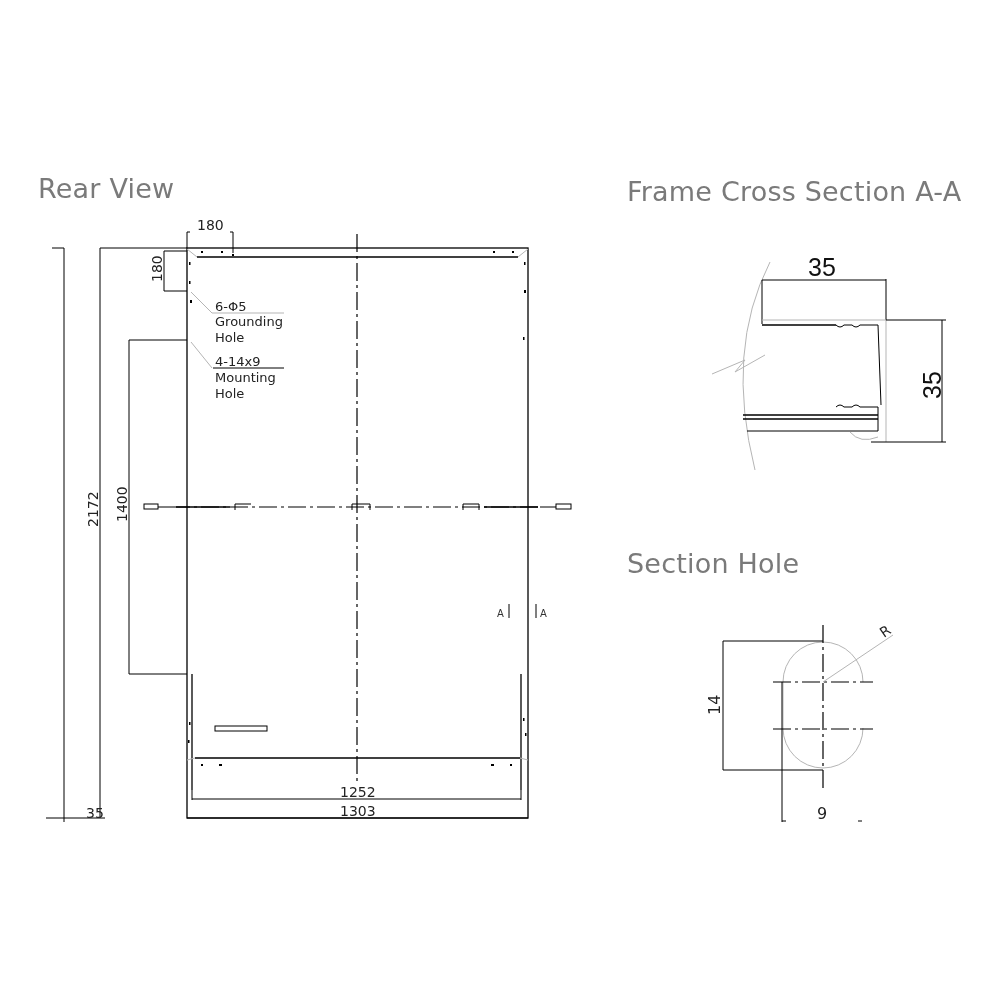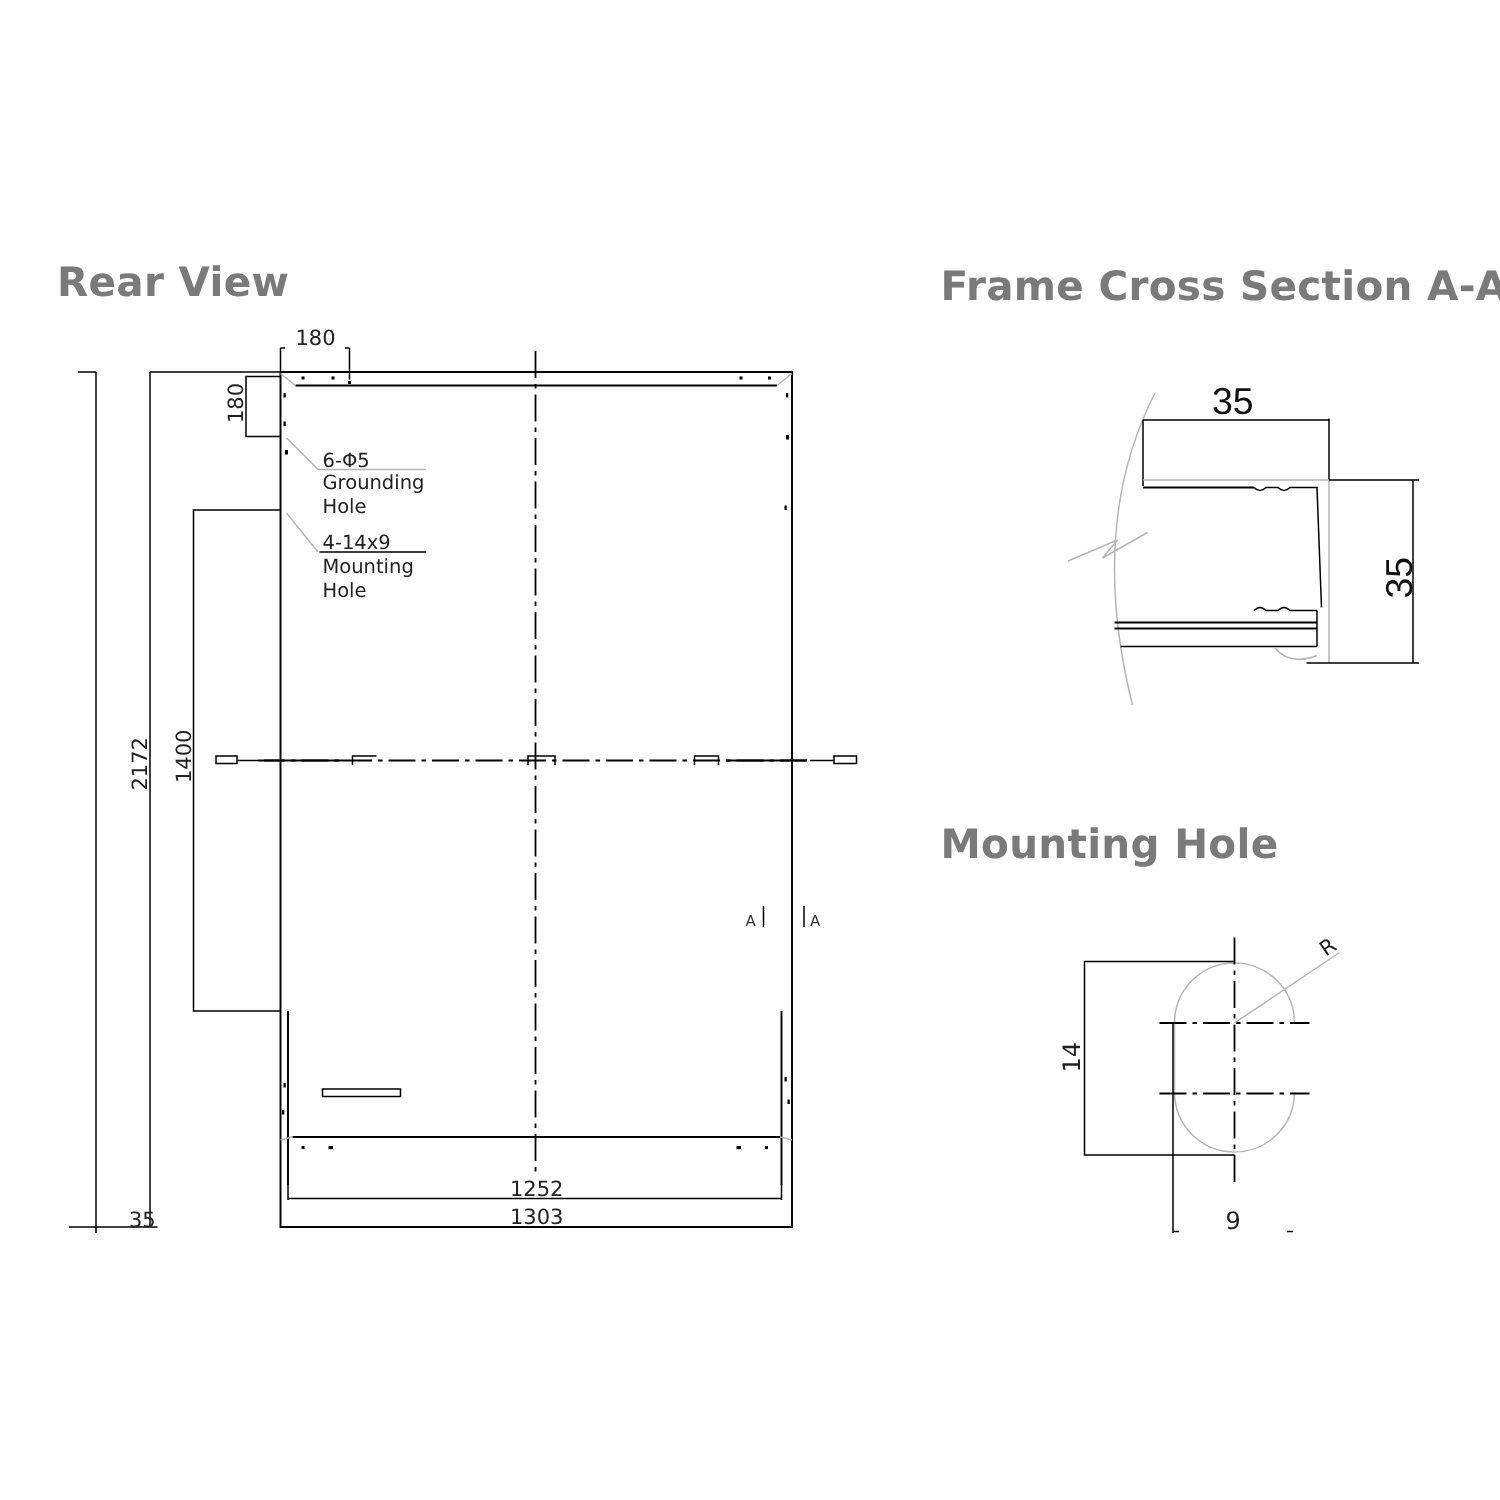--- a/index.html
+++ b/index.html
@@ -1,36 +1,36 @@
 <!DOCTYPE html>
 <html><head>
   <meta charset="utf-8">
   <style>
     html, body { margin: 0; padding: 0; background: #ffffff; }
     body { width: 1000px; height: 1000px; position: relative; overflow: hidden; font-family: "DejaVu Sans", sans-serif; }
-    .section-title { position: absolute; font-family: "DejaVu Sans", sans-serif; font-weight: bold; color: #7a7a7a; font-size: 27px; letter-spacing: 0.2px; white-space: nowrap; }
+    .section-title { position: absolute; font-family: "DejaVu Sans", sans-serif; font-weight: normal; color: #7a7a7a; font-size: 27px; letter-spacing: 0.2px; white-space: nowrap; }
     #title-rear { left: 38px; top: 173px; }
     #title-frame { left: 627px; top: 176px; }
     #title-mount { left: 627px; top: 548px; }
     svg { position: absolute; left: 0; top: 0; }
     .ln { stroke: #000; stroke-width: 1.3; fill: none; }
     .thin { stroke: #000; stroke-width: 1; fill: none; }
     .grey { stroke: #b5b5b5; stroke-width: 1; fill: none; }
     .cl { stroke: #000; stroke-width: 1.2; fill: none; stroke-dasharray: 18 4 3 4; }
     .dim { font-family: "DejaVu Sans", sans-serif; font-size: 14px; fill: #222; }
     .dimlg { font-family: "Liberation Sans", sans-serif; font-size: 25px; fill: #111; }
     .note { font-family: "DejaVu Sans", sans-serif; font-size: 13px; fill: #222; }
     .sm { font-family: "DejaVu Sans", sans-serif; font-size: 10px; fill: #333; }
   </style>
 </head>
 <body>
 
 <div id="title-rear" class="section-title">Rear View</div>
 <div id="title-frame" class="section-title">Frame Cross Section A-A</div>
-<div id="title-mount" class="section-title">Mounting Hole</div>
+<div id="title-mount" class="section-title">Section Hole</div>
 
 <svg width="1000" height="1000" viewBox="0 0 1000 1000">
 
   <g>
 
     <rect class="ln" x="187" y="248" width="341" height="570"></rect>
 
     <line class="ln" x1="197" y1="257" x2="518" y2="257"></line>
     <line class="grey" x1="187" y1="249" x2="197" y2="257"></line>
     <line class="grey" x1="528" y1="249" x2="518" y2="257"></line>

